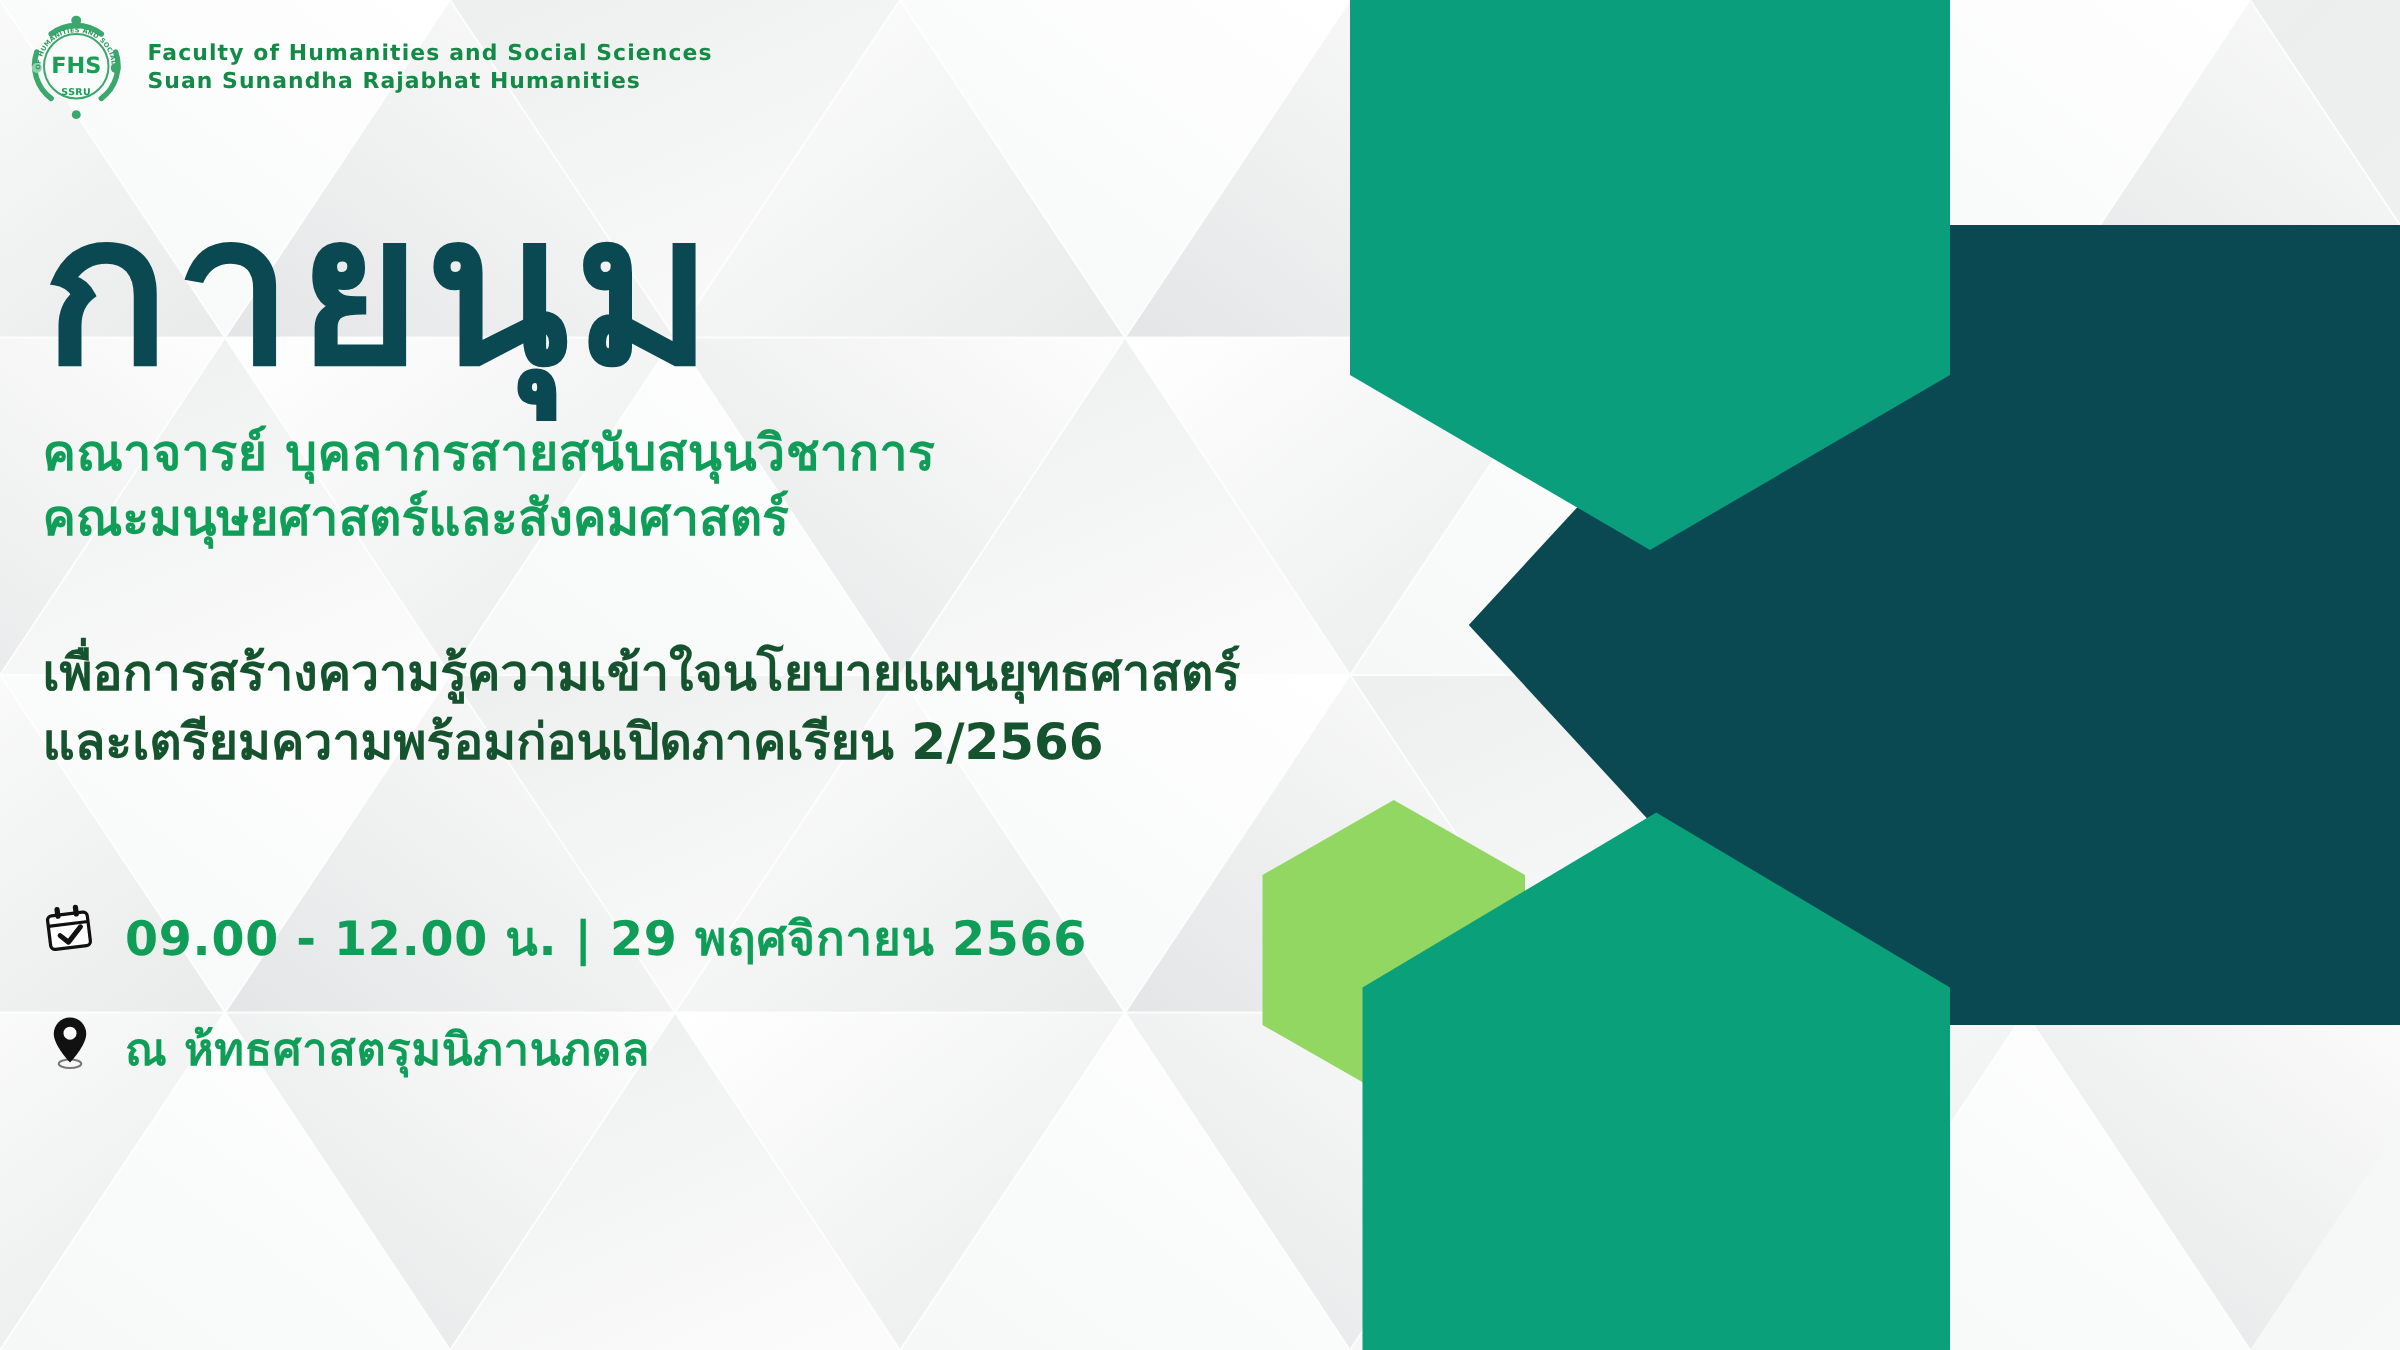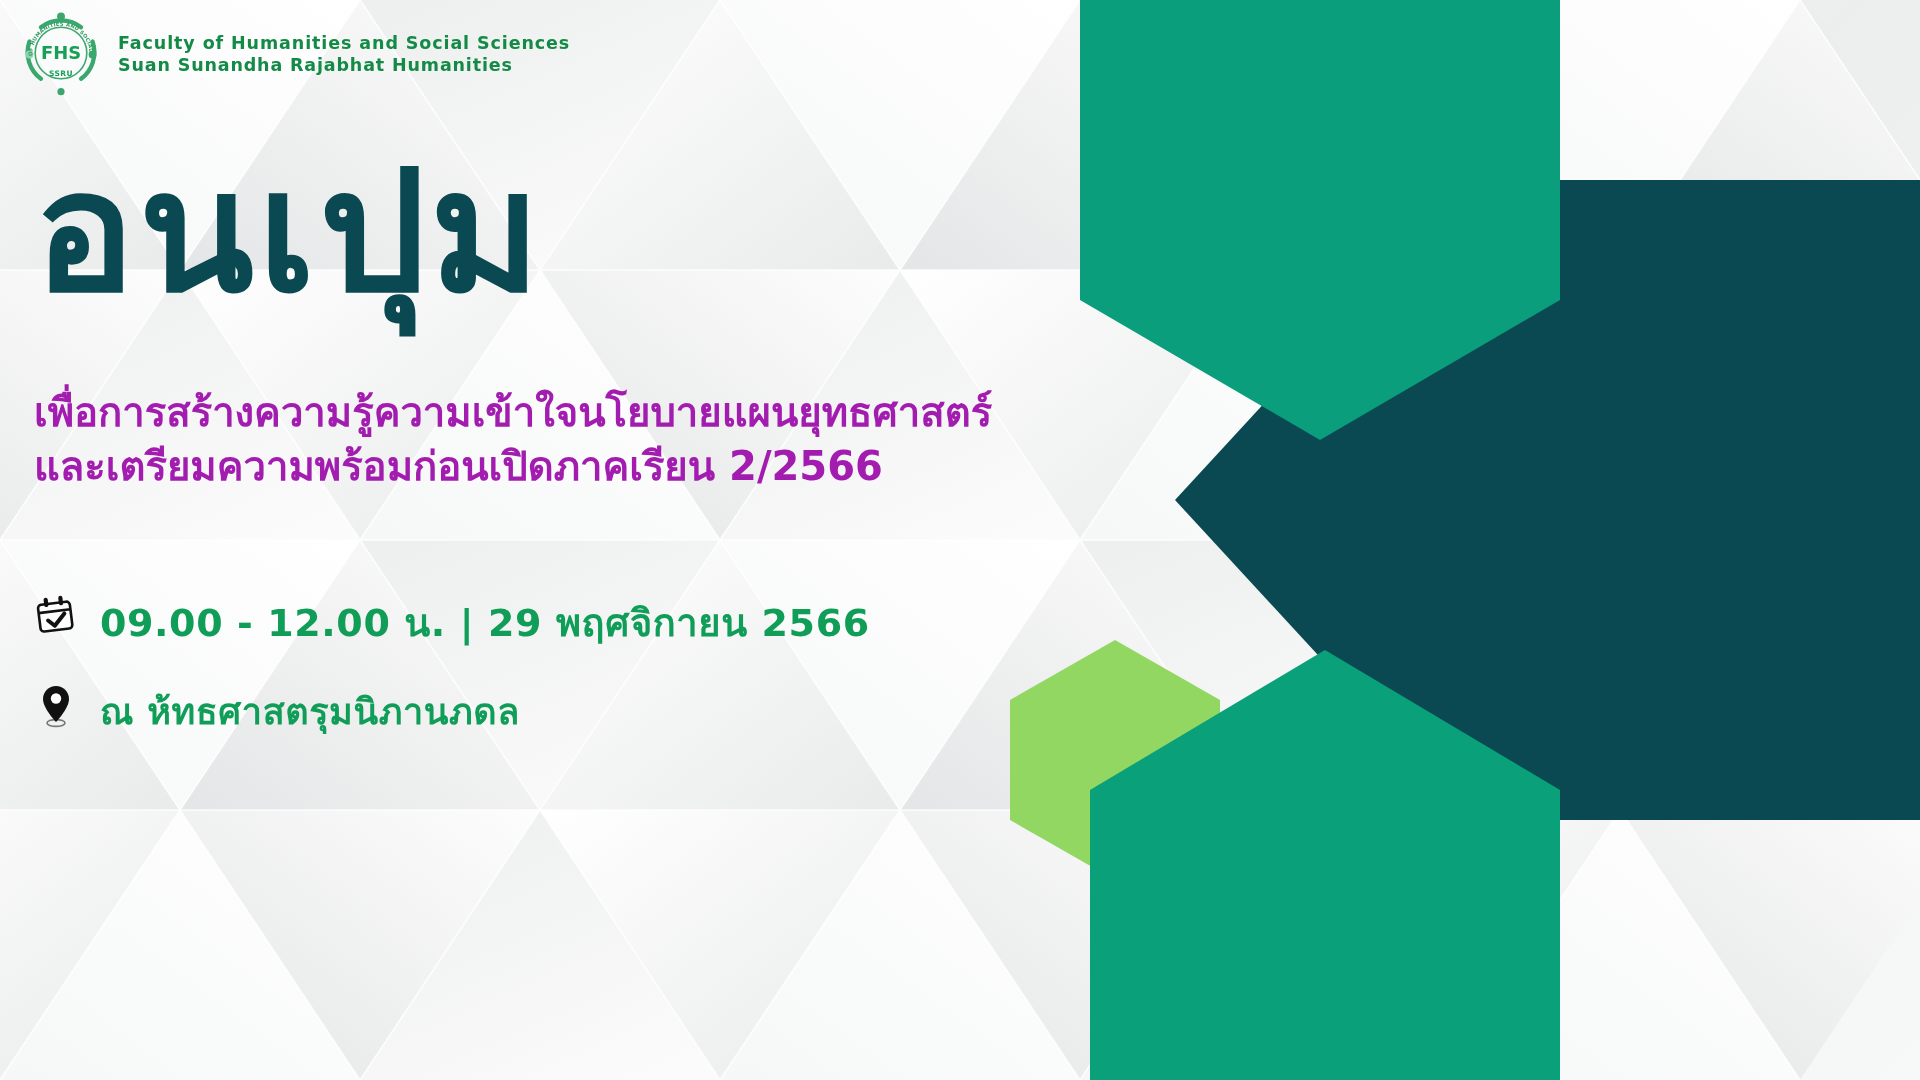--- a/index.html
+++ b/index.html
@@ -68,21 +68,21 @@
     color:#0f9d58;
     white-space:nowrap;
   }
   .subtitle-line.l1 { letter-spacing:0.4px; }
 
   .body-block { margin-top:70px; }
   .body-line {
     font-size:40px;
     line-height:1.37;
     font-weight:700;
-    color:#a21caf;
+    color:#14532d;
     white-space:nowrap;
   }
 
   .meta-block { margin-top:98px; }
   .meta-row {
     display:flex; align-items:flex-start;
     gap:22px;
     margin-bottom:30px;
   }
   .meta-icon {
@@ -238,22 +238,26 @@
     </div>
 
     <div class="org">
       <div class="org-line">Faculty of Humanities and Social Sciences</div>
       <div class="org-line second">Suan Sunandha Rajabhat Humanities</div>
     </div>
   </div>
 
   <div class="content">
 
-    <div class="main-title">อนเปุม</div>
-
+    <div class="main-title">กายนุม</div>
+
+    <div class="subtitle">
+      <div class="subtitle-line l1">คณาจารย์ บุคลากรสายสนับสนุนวิชาการ</div>
+      <div class="subtitle-line">คณะมนุษยศาสตร์และสังคมศาสตร์</div>
+    </div>
 
     <div class="body-block">
       <div class="body-line">เพื่อการสร้างความรู้ความเข้าใจนโยบายแผนยุทธศาสตร์</div>
       <div class="body-line">และเตรียมความพร้อมก่อนเปิดภาคเรียน 2/2566</div>
     </div>
 
     <div class="meta-block">
 
       <div class="meta-row">
         <span class="meta-icon">

